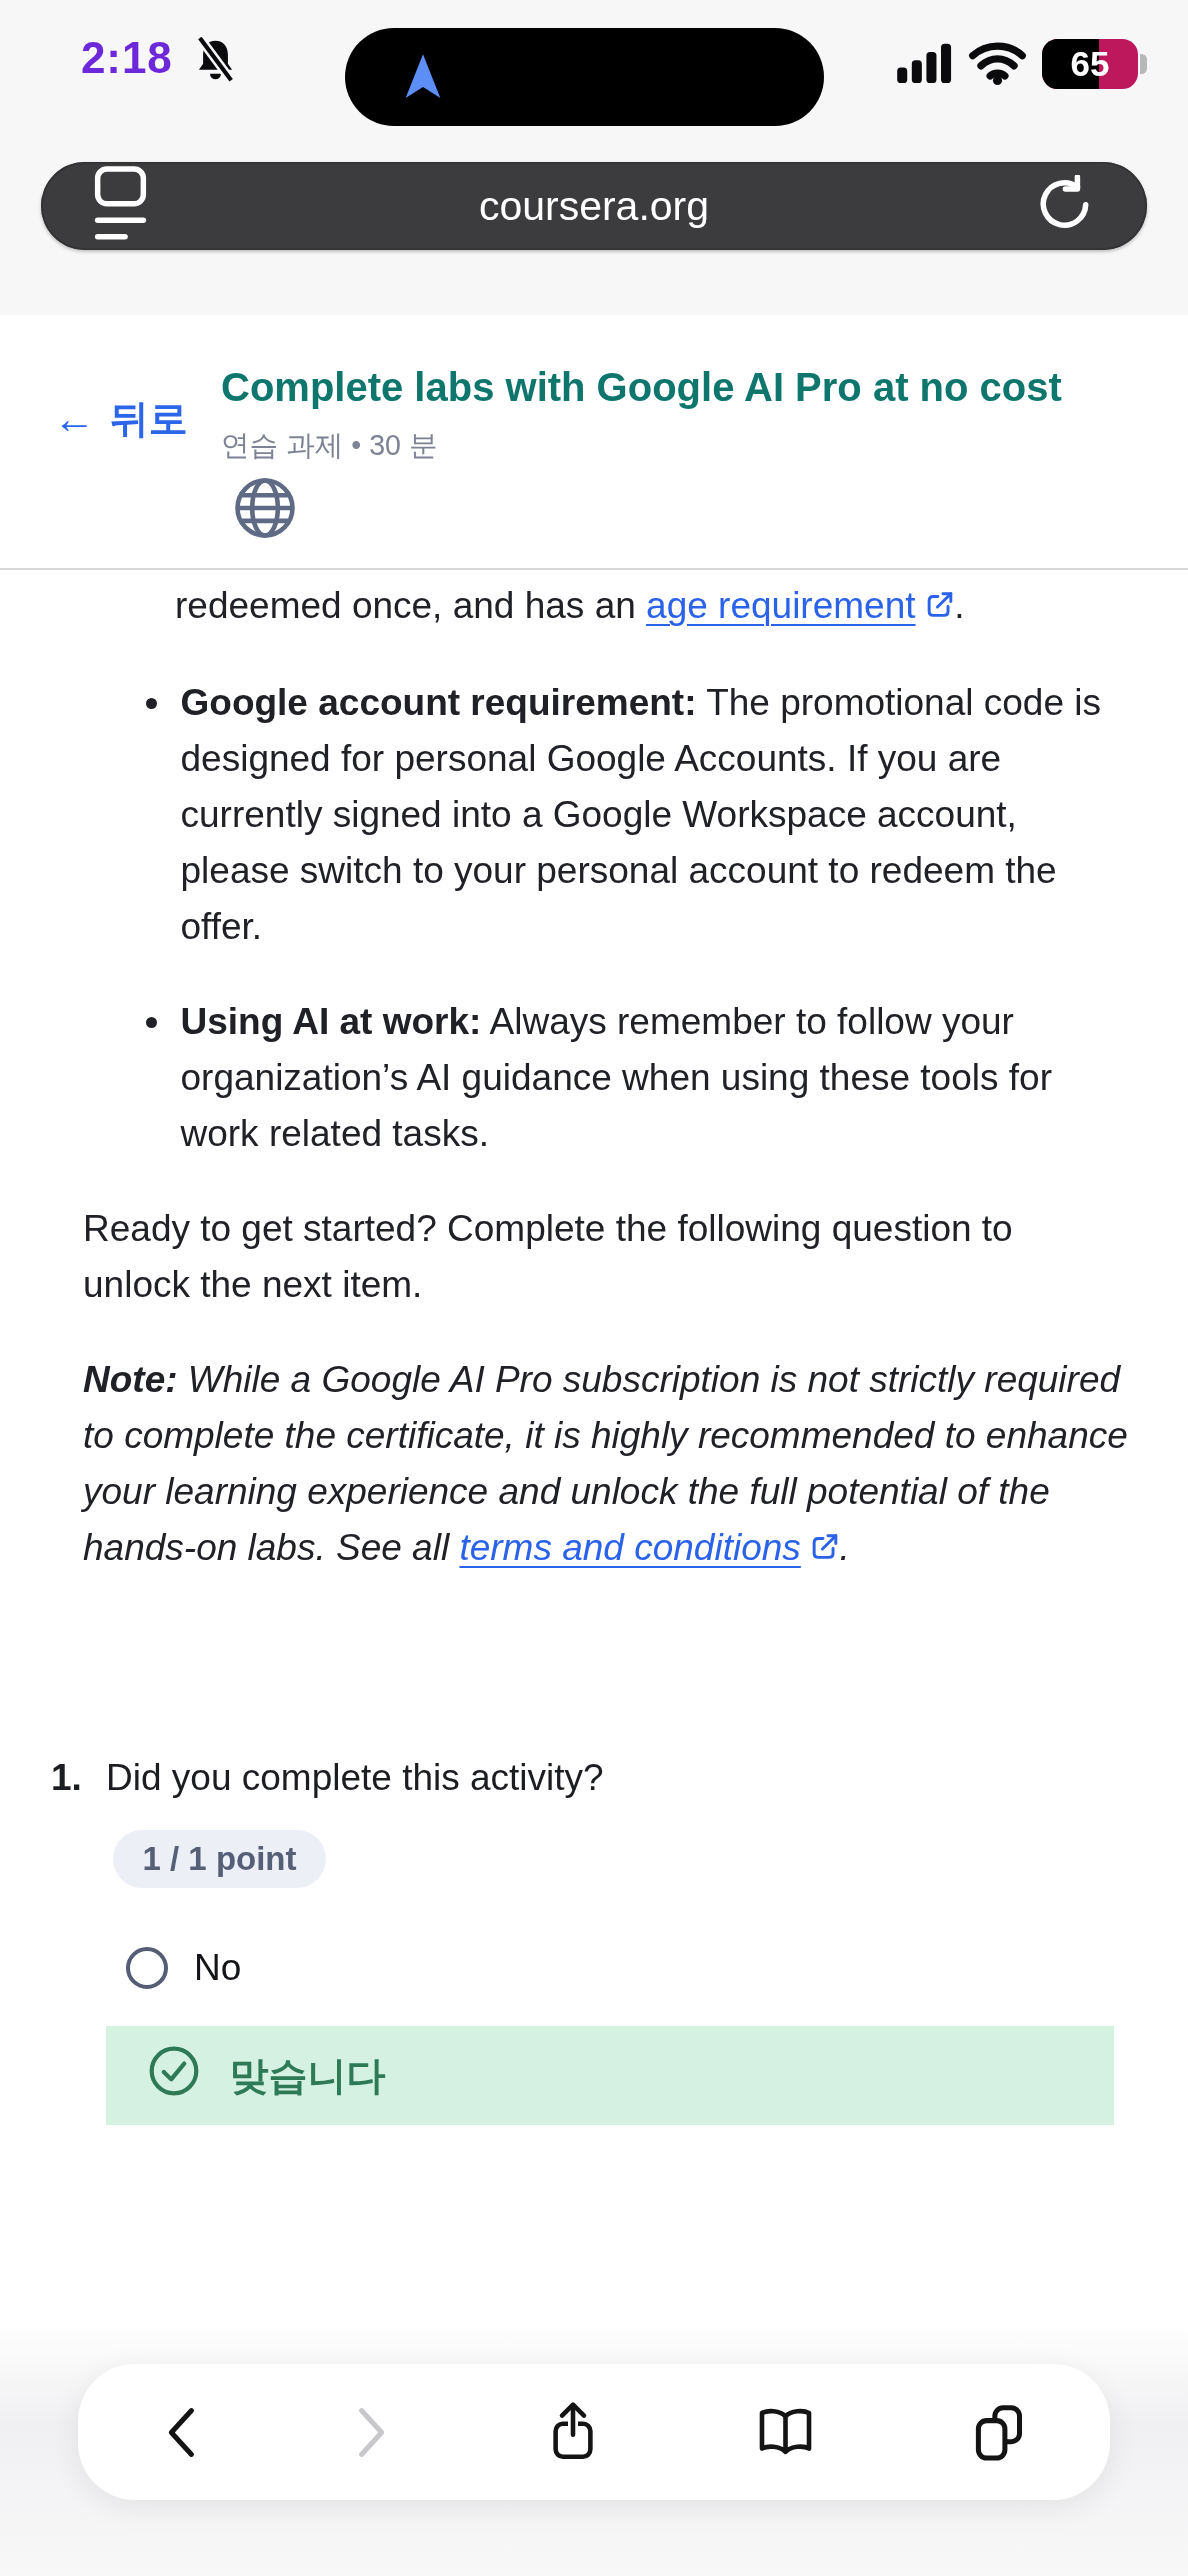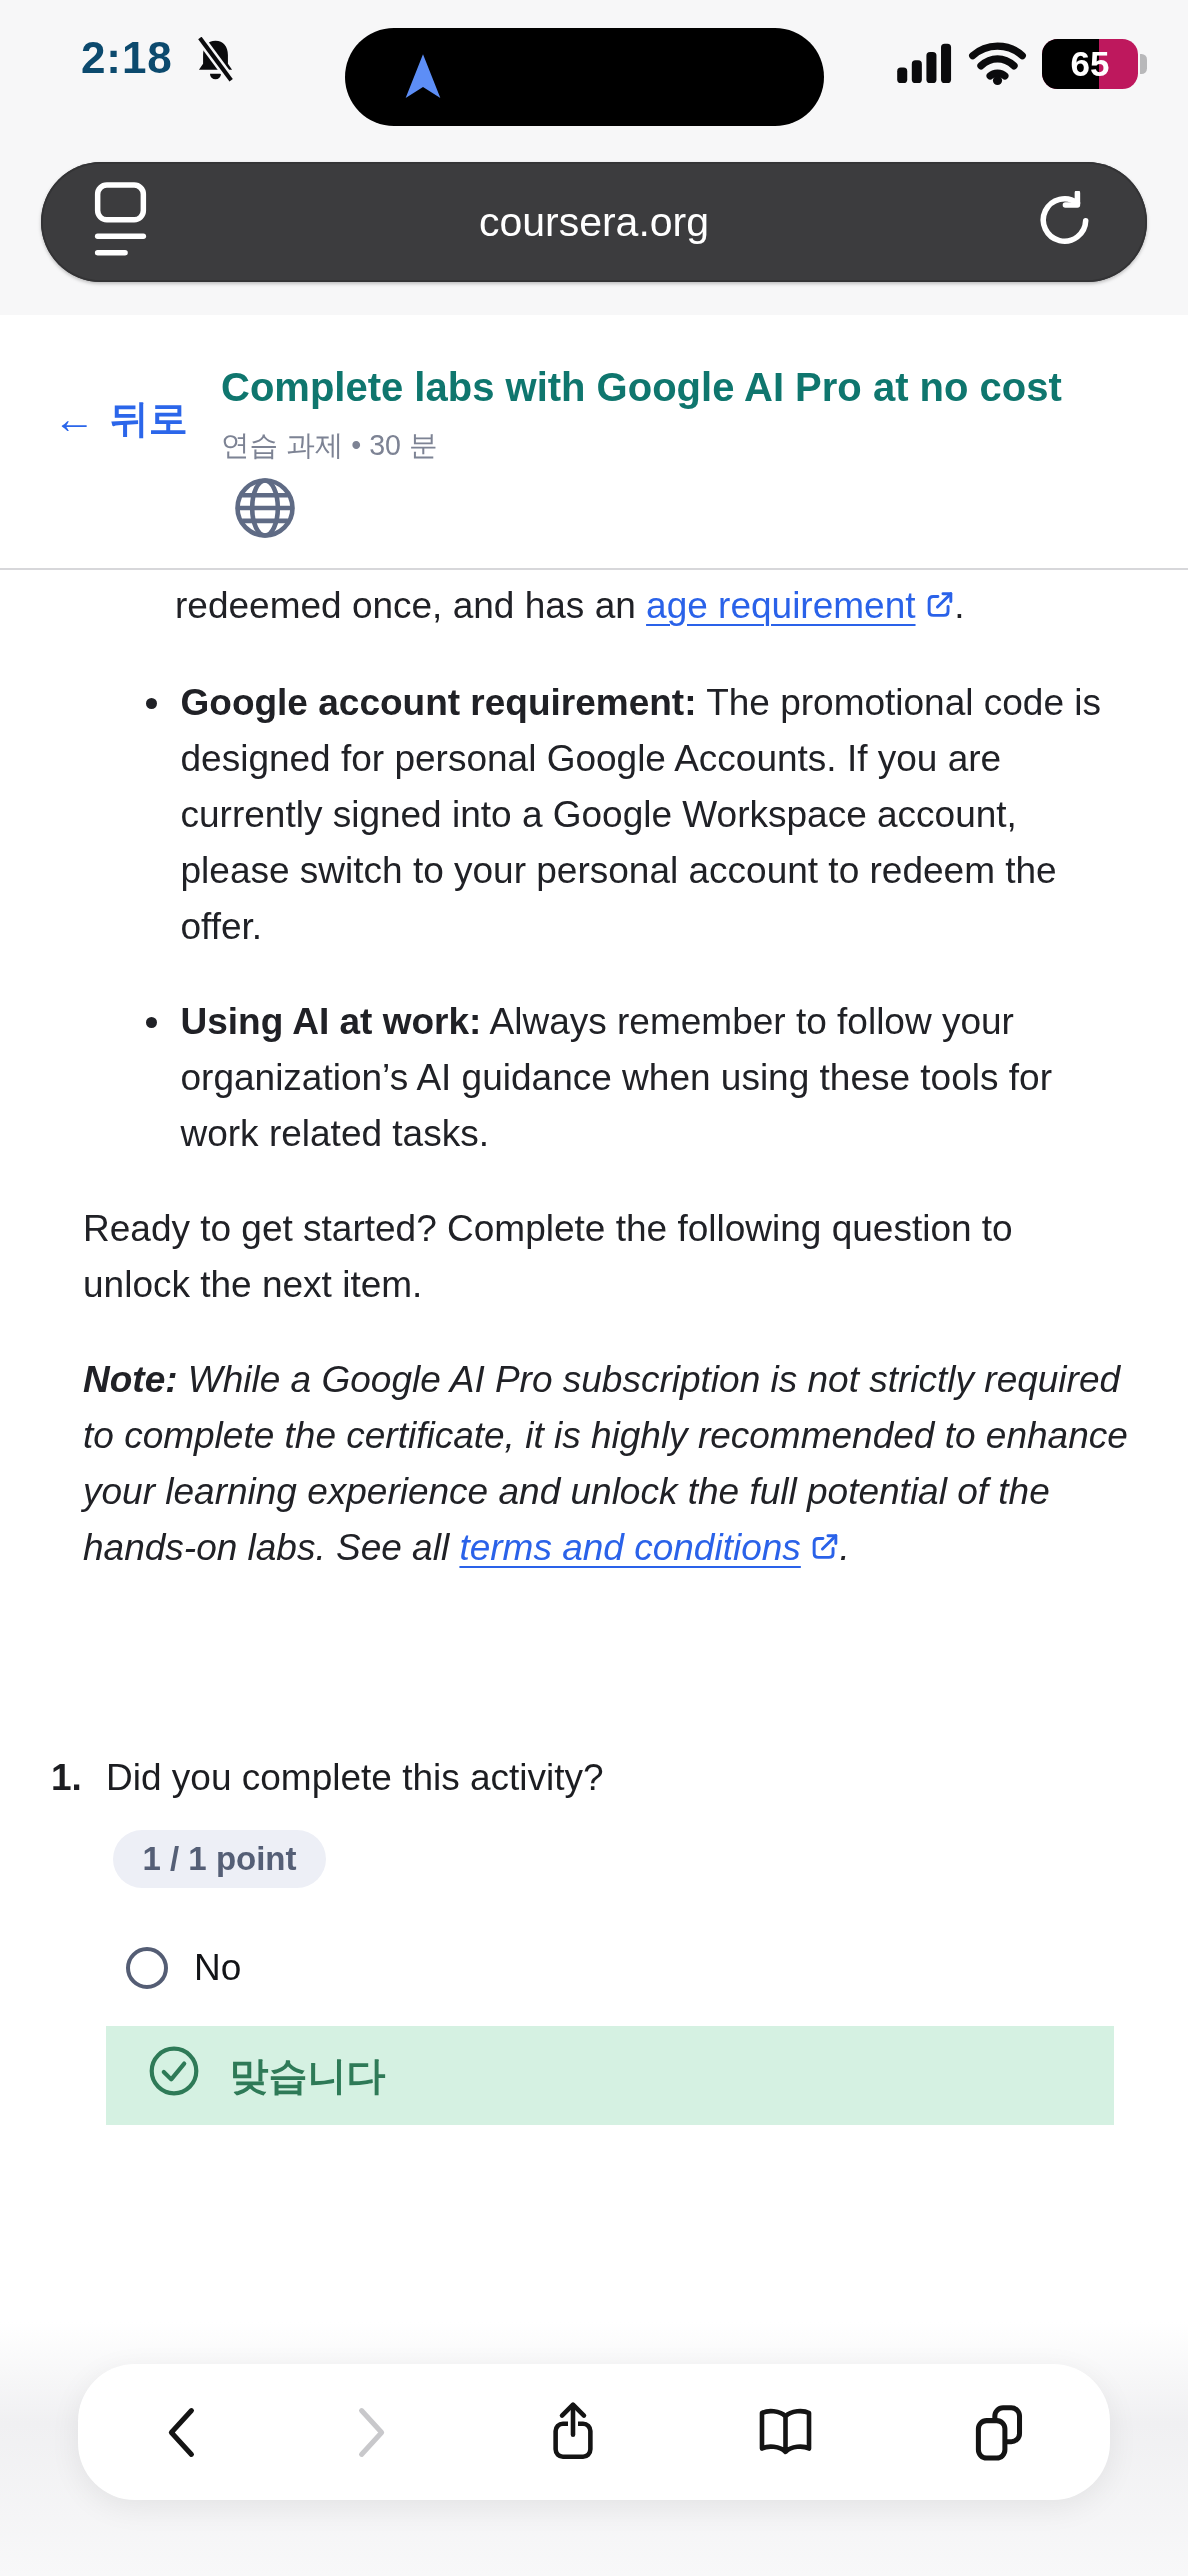--- a/index.html
+++ b/index.html
@@ -8,34 +8,34 @@
     position:relative; background:#ffffff; overflow:hidden;
     font-family:"Liberation Sans","DejaVu Sans",sans-serif;
     -webkit-font-smoothing:antialiased;
   }
   .top-region { position:absolute; top:0; left:0; right:0; height:315px; background:#f7f7f8; }
   .bottom-region { position:absolute; bottom:0; left:0; right:0; height:254px;
     background:linear-gradient(180deg,#ffffff 0%,#f0f0f2 40%,#f8f8f9 100%); }
 
   
   .status-bar { position:absolute; top:0; left:0; right:0; height:138px; }
-  .time { position:absolute; left:81px; top:33px; font-size:44px; font-weight:700; color:#0c4a6e; letter-spacing:0.9px; }
+  .time { position:absolute; left:81px; top:33px; font-size:44px; font-weight:700; color:#6d28d9; letter-spacing:0.9px; }
   .bell { position:absolute; left:195px; top:37px; }
   .island { position:absolute; left:345px; top:28px; width:479px; height:98px; border-radius:49px; background:#000; }
   .nav-arrow { position:absolute; left:57px; top:24px; }
   .right-status { position:absolute; right:39px; top:39px; display:flex; align-items:center; gap:14.7px; }
   .battery { position:relative; width:107px; height:50px; display:flex; align-items:center; }
   .batt-body { position:relative; width:96px; height:50px; border-radius:15.7px; background:#be185d; overflow:hidden; }
   .batt-fill { position:absolute; left:0; top:0; bottom:0; width:57px; background:#000; }
   .batt-num { position:absolute; inset:0; display:flex; align-items:center; justify-content:center;
     color:#fff; font-size:35px; font-weight:700; }
   .batt-cap { width:7.4px; height:20px; background:#b8b8ba; border-radius:0 5.5px 5.5px 0; margin-left:1.8px; }
 
   
-  .address-bar { position:absolute; left:41px; top:162px; width:1106px; height:120px;
+  .address-bar { position:absolute; left:41px; top:162px; width:1106px; height:88px;
     border-radius:60px; background:#3c3c3e; box-shadow:0 1.8px 3.7px rgba(0,0,0,.25), inset 0 0 0 1.8px #333335;
     display:flex; align-items:center; justify-content:space-between; padding:0 53px; }
   .url { position:absolute; left:0; right:0; text-align:center; color:#ffffff; font-size:41px; font-weight:400; }
 
   
   .back-link { position:absolute; left:53px; top:392px; display:flex; align-items:center; gap:14.7px;
     color:#2b66ea; font-size:39px; font-weight:600; cursor:pointer; }
   .back-arrow { font-size:42px; font-weight:400; line-height:1; }
   .doc-title { position:absolute; left:221px; top:365px; width:884px; font-size:40px; font-weight:700; color:#0f766e; }
   .doc-meta { position:absolute; left:221px; top:426px; font-size:28.6px; color:#7d8394; }

